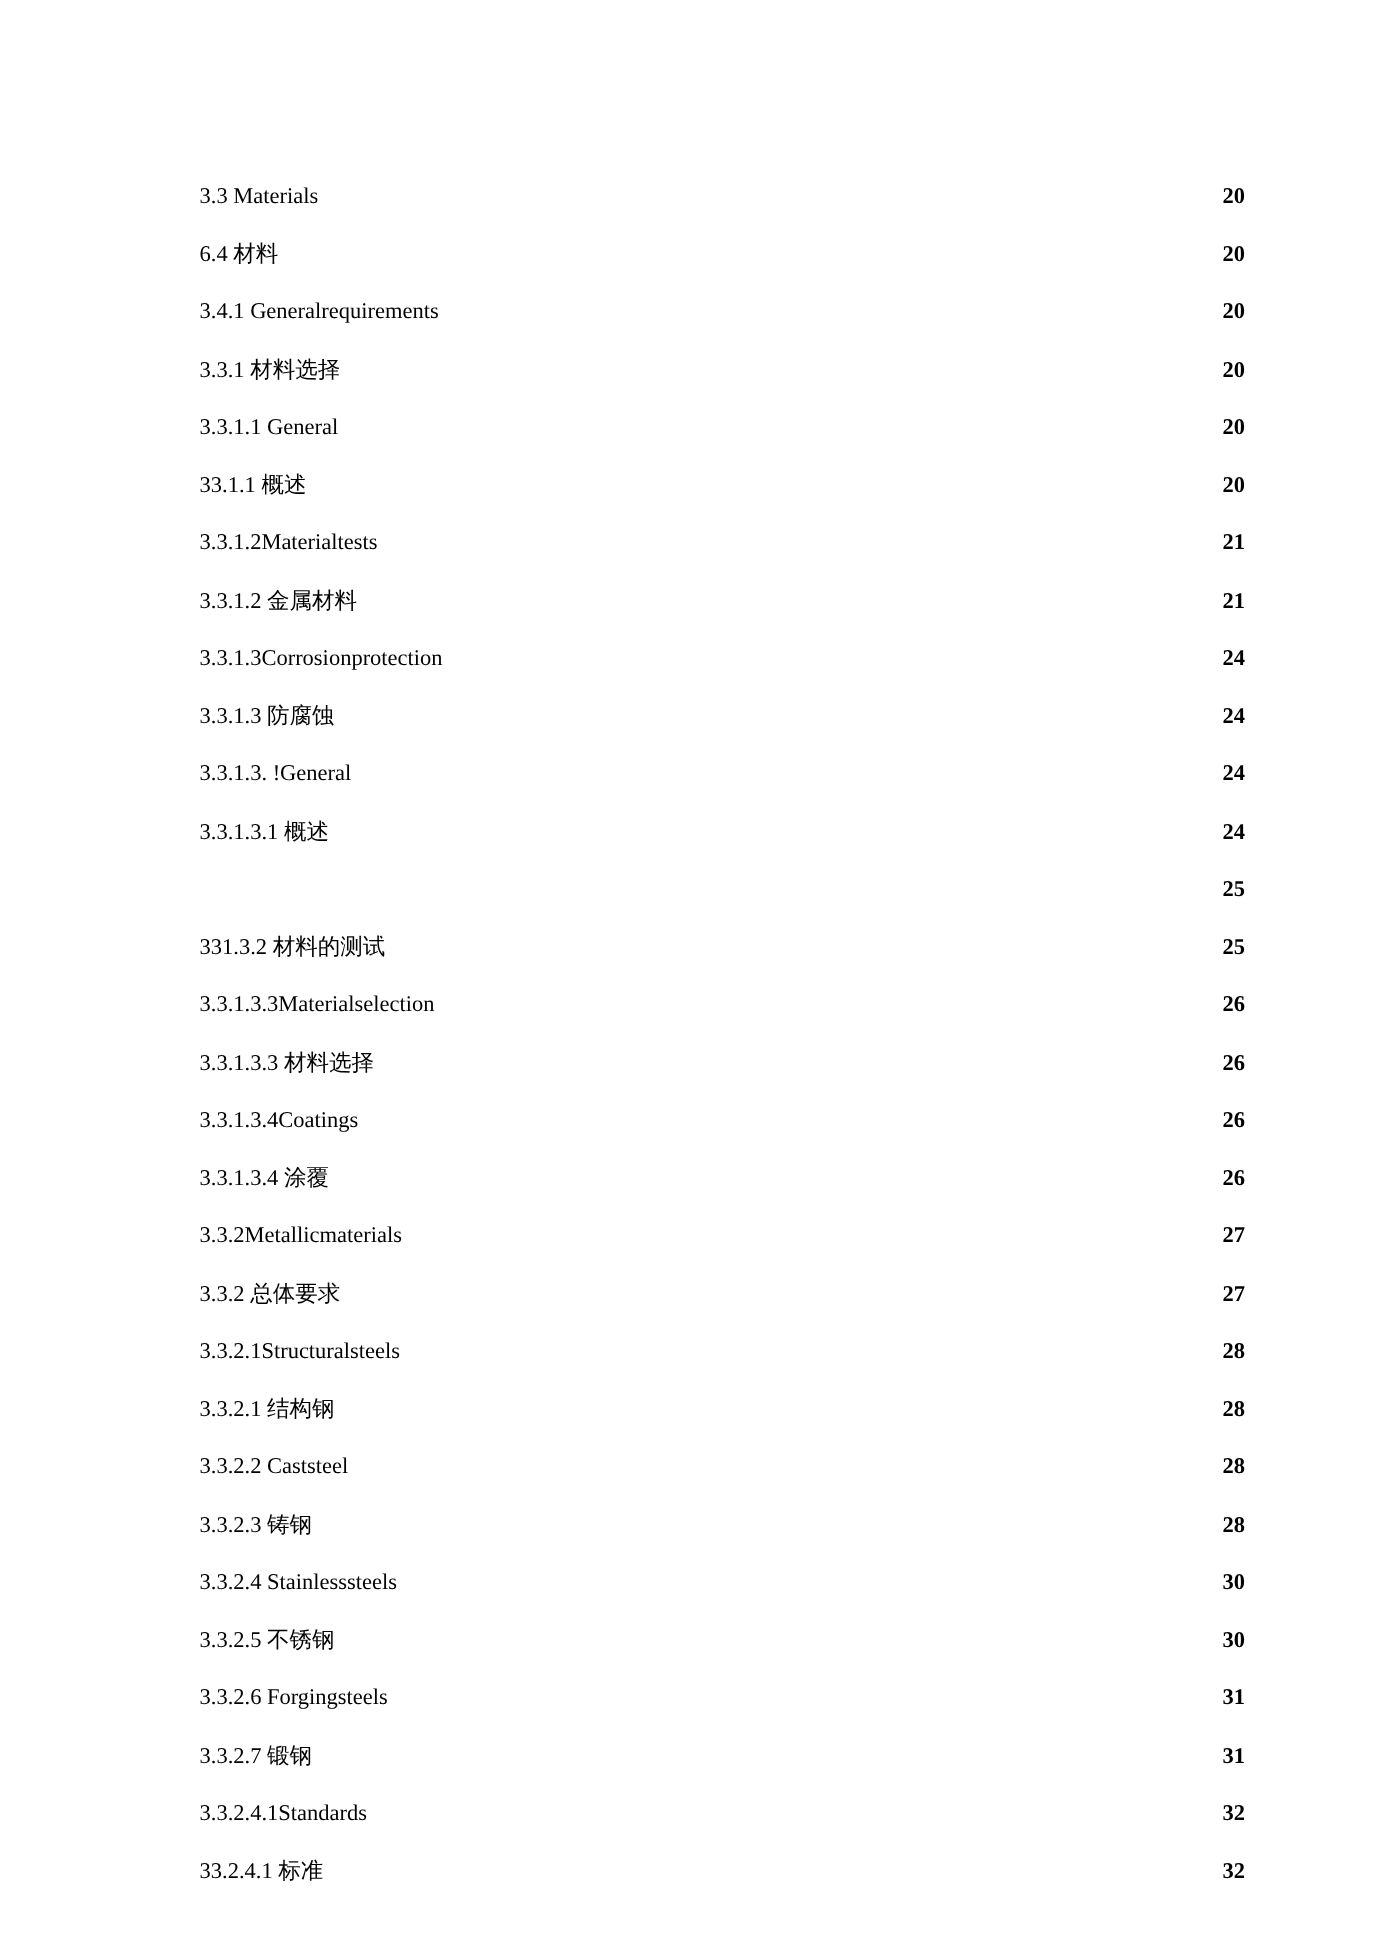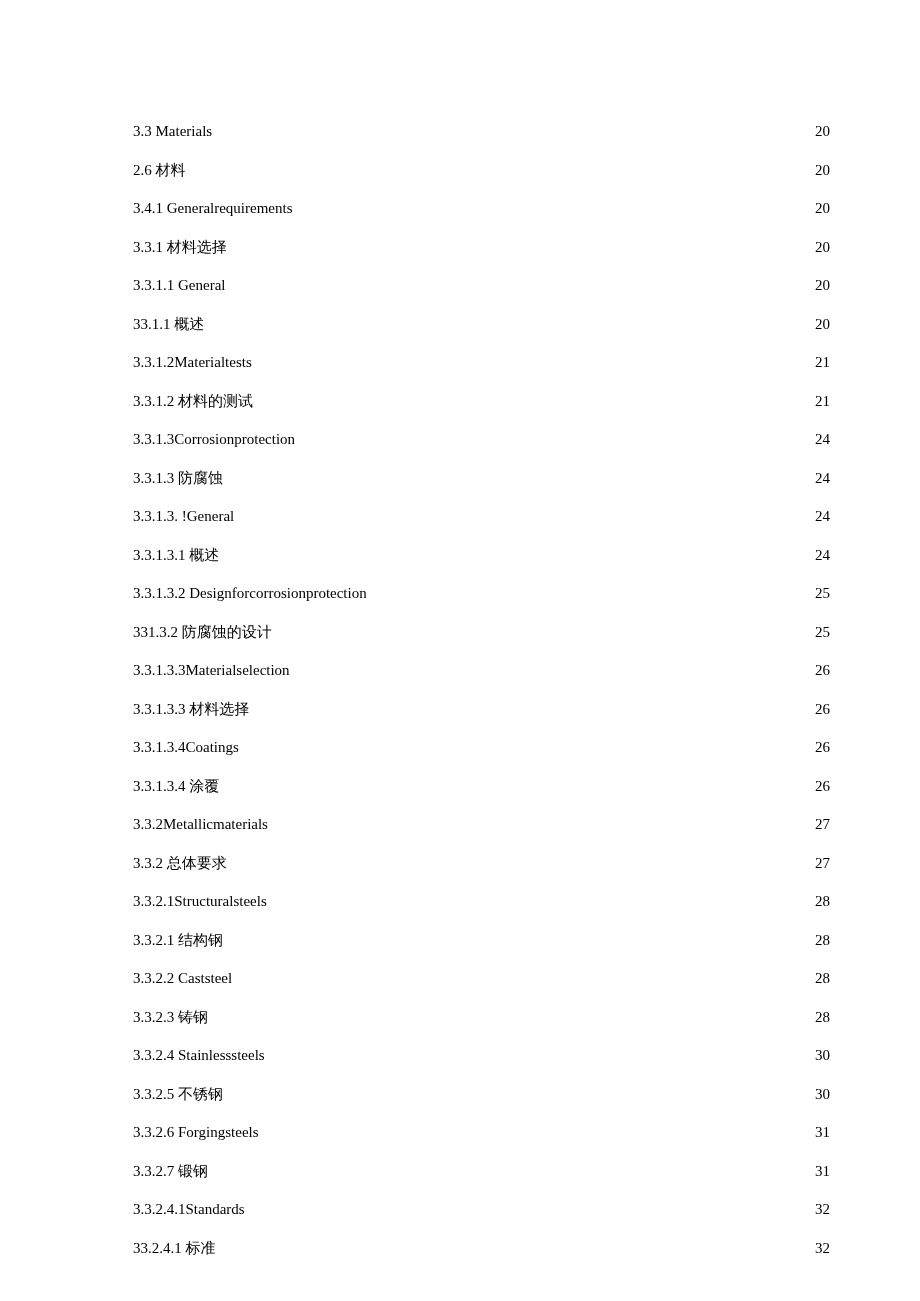--- a/index.html
+++ b/index.html
@@ -43,33 +43,34 @@
       letter-spacing: 2px;
       white-space: nowrap;
     }
     .toc-leader.sparse::after {
       content: ". . . . . . . . . . . . . . . . . . . . . . . . . . . . . . . . . . . . . . . . . . . . . . . . . . . . . . . . . . . . . . . . . . . . . . . . . . . . . . . . . . . . . . . . . . . . .";
       letter-spacing: 0;
     }
     .toc-page {
       white-space: nowrap;
       flex-shrink: 0;
+      font-weight: bold;
     }
   </style>
 </head>
 <body>
 
 <div class="toc-container">
 <div class="toc-entry">
       <span class="toc-label">3.3   Materials</span>
       <span class="toc-leader"></span>
       <span class="toc-page">20</span>
     </div>
     <div class="toc-entry">
-      <span class="toc-label">2.6   材料</span>
+      <span class="toc-label">6.4   材料</span>
       <span class="toc-leader sparse"></span>
       <span class="toc-page">20</span>
     </div>
     <div class="toc-entry">
       <span class="toc-label">3.4.1   Generalrequirements</span>
       <span class="toc-leader"></span>
       <span class="toc-page">20</span>
     </div>
     <div class="toc-entry">
       <span class="toc-label">3.3.1     材料选择</span>
@@ -85,21 +86,21 @@
       <span class="toc-label">33.1.1 概述</span>
       <span class="toc-leader sparse"></span>
       <span class="toc-page">20</span>
     </div>
     <div class="toc-entry">
       <span class="toc-label">3.3.1.2Materialtests </span>
       <span class="toc-leader"></span>
       <span class="toc-page">21</span>
     </div>
     <div class="toc-entry">
-      <span class="toc-label">3.3.1.2 材料的测试</span>
+      <span class="toc-label">3.3.1.2 金属材料</span>
       <span class="toc-leader sparse"></span>
       <span class="toc-page">21</span>
     </div>
     <div class="toc-entry">
       <span class="toc-label">3.3.1.3Corrosionprotection</span>
       <span class="toc-leader"></span>
       <span class="toc-page">24</span>
     </div>
     <div class="toc-entry">
       <span class="toc-label">3.3.1.3 防腐蚀</span>
@@ -110,26 +111,25 @@
       <span class="toc-label">3.3.1.3.  !General </span>
       <span class="toc-leader"></span>
       <span class="toc-page">24</span>
     </div>
     <div class="toc-entry">
       <span class="toc-label">3.3.1.3.1   概述</span>
       <span class="toc-leader sparse"></span>
       <span class="toc-page">24</span>
     </div>
     <div class="toc-entry">
-      <span class="toc-label">3.3.1.3.2   Designforcorrosionprotection </span>
       <span class="toc-leader"></span>
       <span class="toc-page">25</span>
     </div>
     <div class="toc-entry">
-      <span class="toc-label">331.3.2 防腐蚀的设计</span>
+      <span class="toc-label">331.3.2 材料的测试</span>
       <span class="toc-leader sparse"></span>
       <span class="toc-page">25</span>
     </div>
     <div class="toc-entry">
       <span class="toc-label">3.3.1.3.3Materialselection </span>
       <span class="toc-leader"></span>
       <span class="toc-page">26</span>
     </div>
     <div class="toc-entry">
       <span class="toc-label">3.3.1.3.3 材料选择</span>

